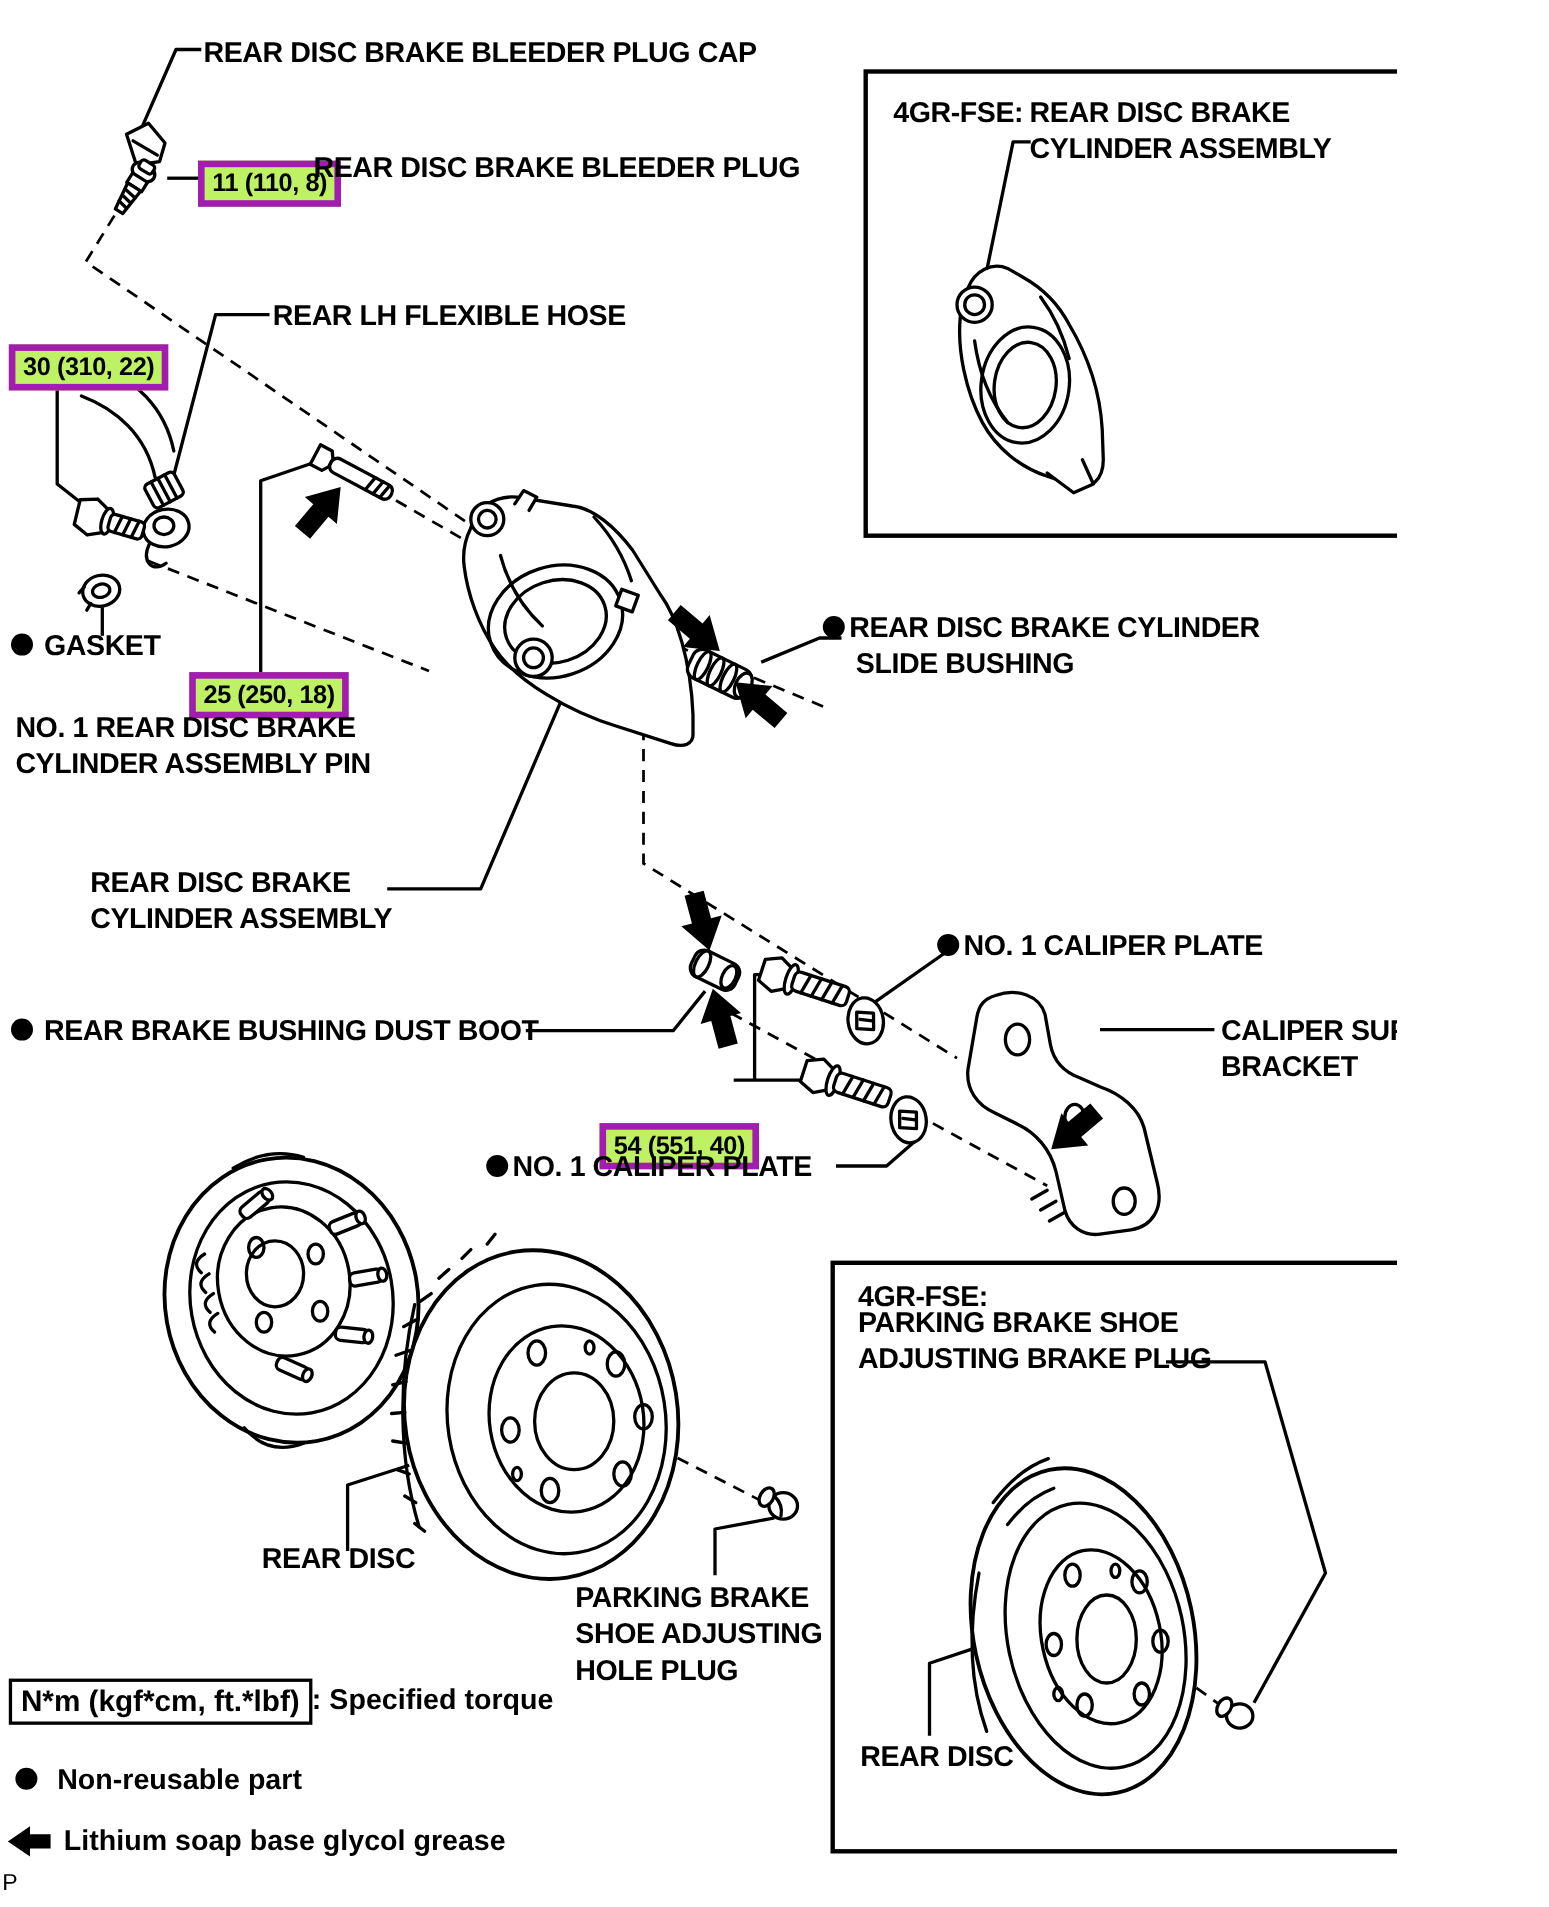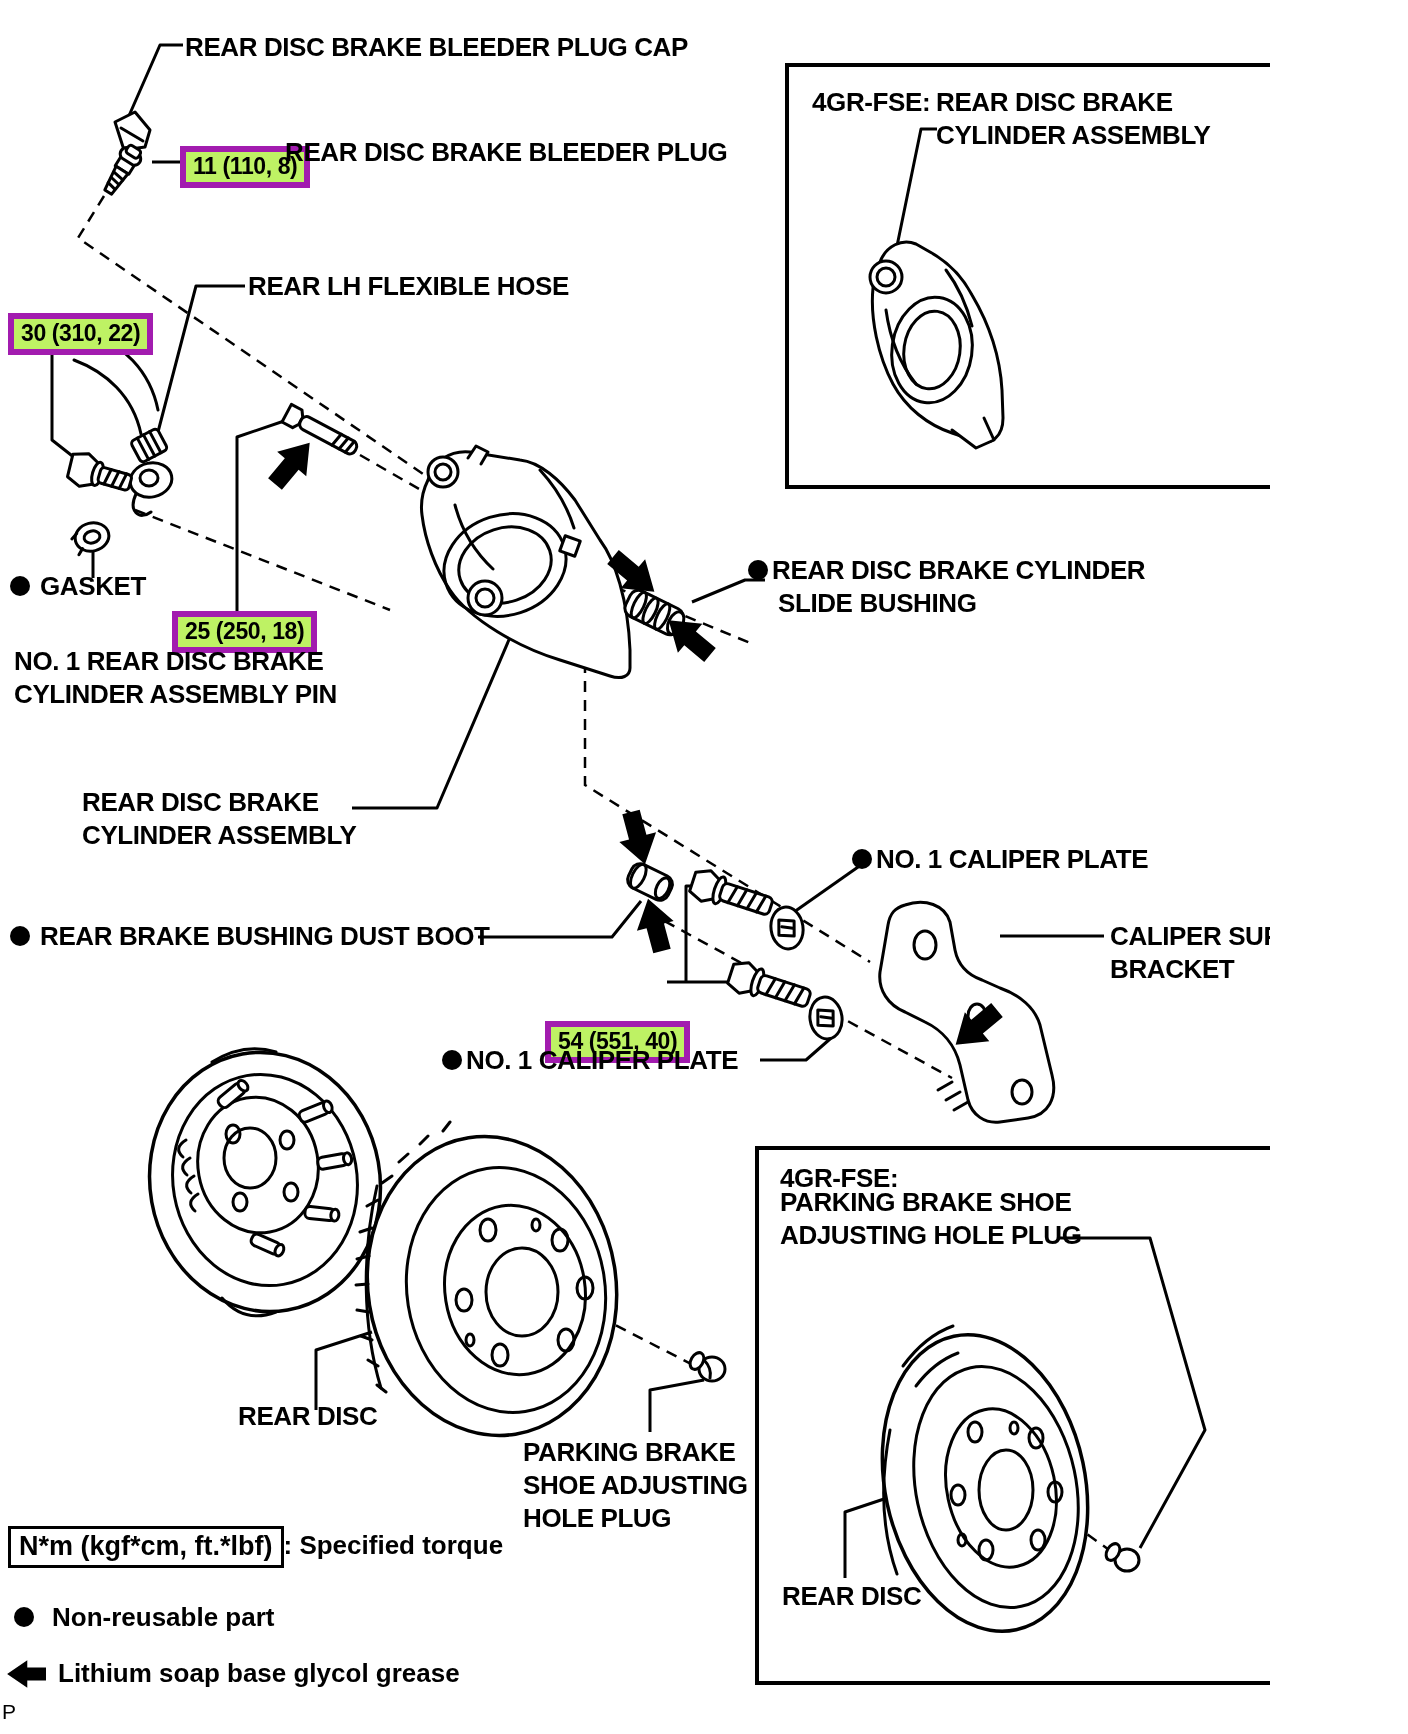--- a/index.html
+++ b/index.html
@@ -355,21 +355,21 @@
 
   <div class="lbl" style="left:523px;top:1436px;">
     <div>PARKING BRAKE</div>
     <div>SHOE ADJUSTING</div>
     <div>HOLE PLUG</div>
   </div>
 
   <div class="lbl" style="left:780px;top:1162px;">4GR-FSE:</div>
   <div class="lbl" style="left:780px;top:1186px;">
     <div>PARKING BRAKE SHOE</div>
-    <div>ADJUSTING HOLE PLUG</div>
+    <div>ADJUSTING BRAKE PLUG</div>
   </div>
   <div class="lbl" style="left:782px;top:1580px;">REAR DISC</div>
 
   <div class="legend-row" style="left:8px;top:1526px;">
     <span class="legend-torque-symbol">N*m (kgf*cm, ft.*lbf)</span><span>: Specified torque</span>
   </div>
 
   <div class="legend-row" style="left:14px;top:1602px;">
     <span class="bullet"></span><span style="margin-left:8px;">Non-reusable part</span>
   </div>

